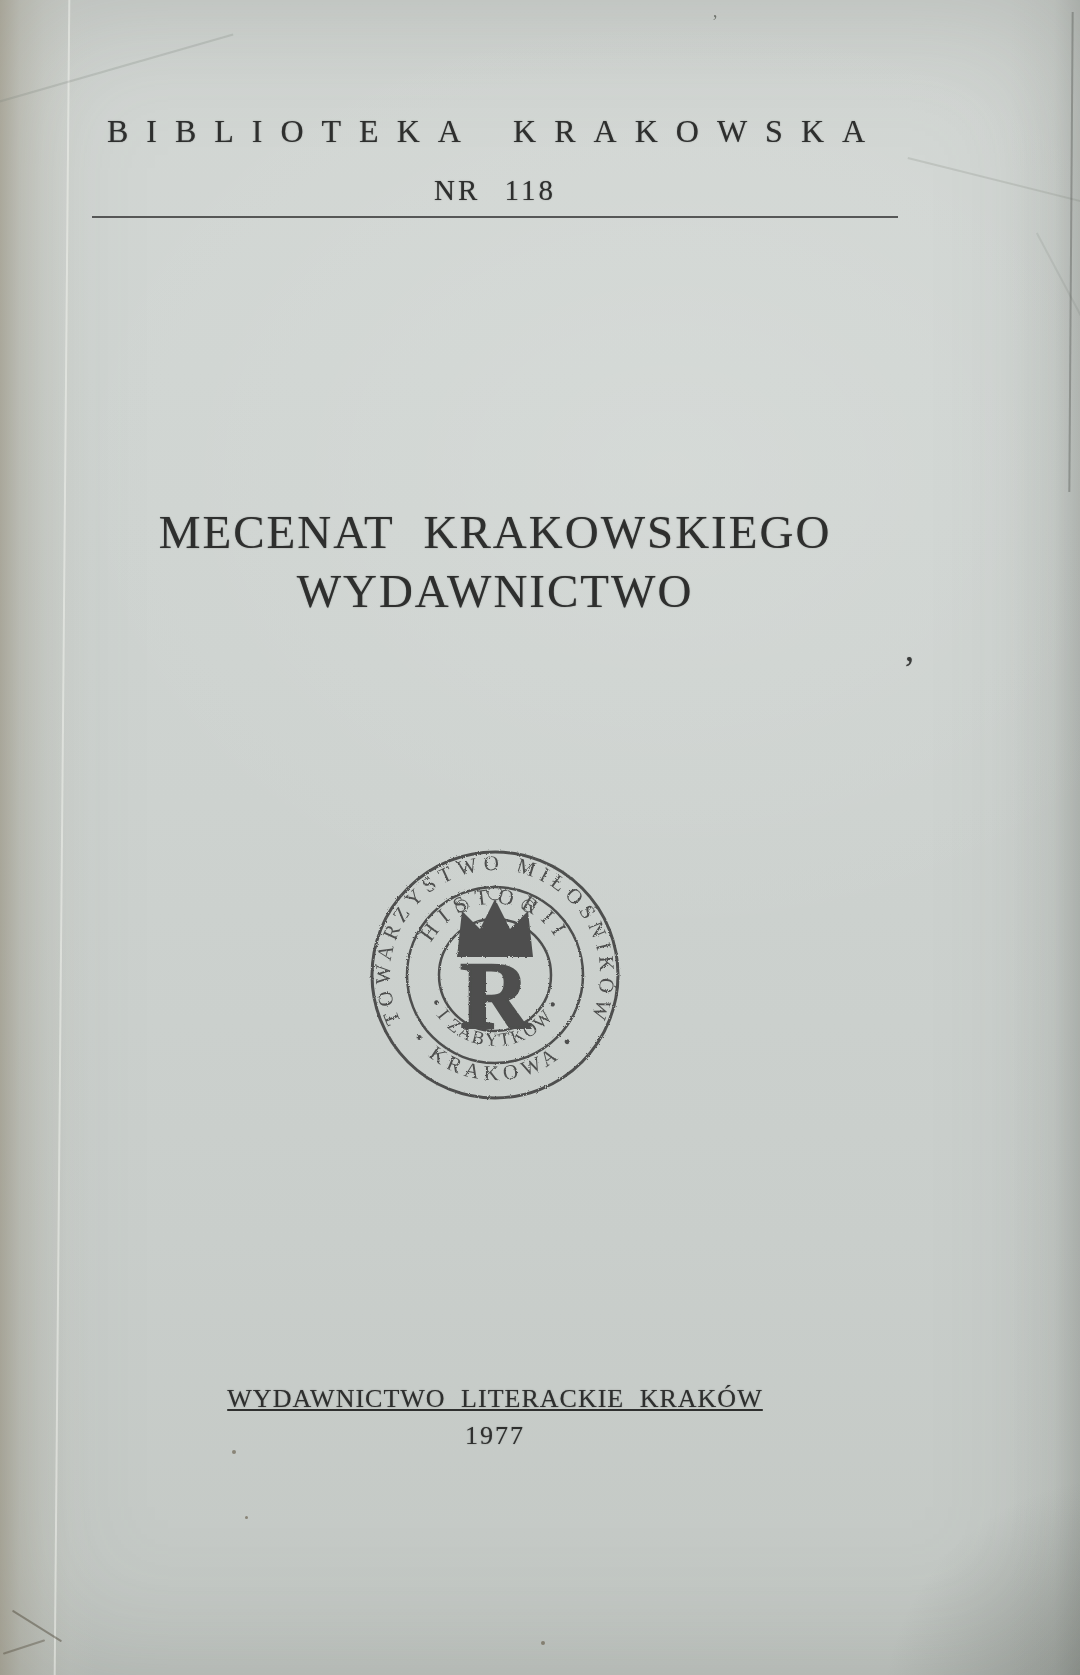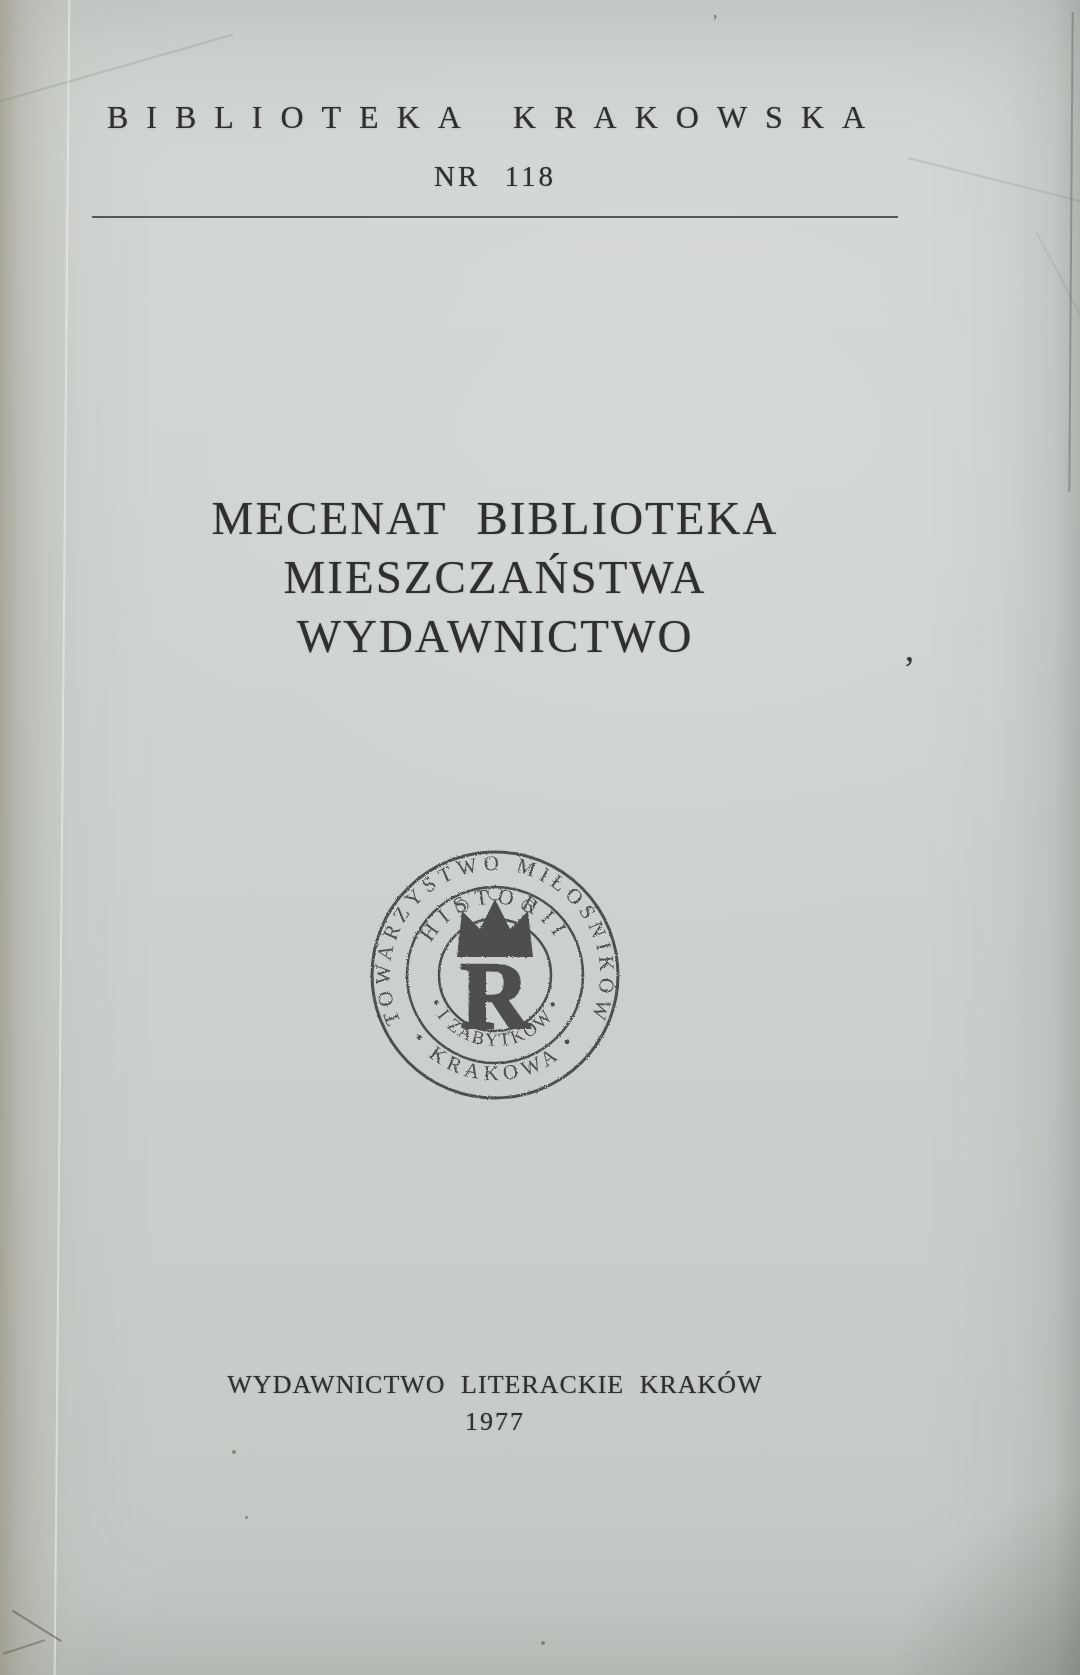--- a/index.html
+++ b/index.html
@@ -21,27 +21,27 @@
   .edge-right-strip{position:absolute;right:0;top:0;width:70px;height:100%;
     background:linear-gradient(270deg, rgba(104,109,102,0.20) 0px, rgba(160,165,158,0.10) 26px, rgba(160,165,158,0) 70px);}
   .edge-right-line{position:absolute;left:1070px;top:12px;width:2px;height:480px;background:rgba(82,86,79,0.40);transform:rotate(0.4deg);}
   .corner-br{position:absolute;right:-40px;bottom:-40px;width:240px;height:240px;
     background:radial-gradient(circle at 100% 100%, rgba(70,75,68,0.35), rgba(70,75,68,0) 70%);}
   .fiber1{position:absolute;left:8px;top:1625px;width:58px;height:2px;background:rgba(74,66,50,0.45);transform:rotate(32deg);border-radius:2px;}
   .fiber2{position:absolute;left:2px;top:1646px;width:44px;height:2px;background:rgba(74,66,50,0.38);transform:rotate(-18deg);border-radius:2px;}
   .speck{position:absolute;border-radius:50%;background:rgba(88,74,52,0.55);}
   
   .ink{position:absolute;left:0;width:990px;text-align:center;color:#2e2f2e;
-       text-shadow:0 0 1.2px rgba(46,47,46,0.55);}
+       text-shadow:0 0 1.2px rgba(46,47,46,0.55);margin-top:14px;}
   .series{top:101px;font-size:32px;letter-spacing:18px;word-spacing:10px;line-height:1;}
   .series-nr{top:162px;font-size:29px;letter-spacing:3px;word-spacing:14px;line-height:1;}
   .rule{position:absolute;left:92px;top:216px;width:806px;height:2px;background:#3a3b3a;opacity:0.82;}
   .author{top:378px;font-size:41px;letter-spacing:2px;word-spacing:9px;line-height:1;}
   .title{top:489px;font-size:47px;line-height:59px;letter-spacing:2px;word-spacing:16px;font-weight:normal;}
-  .publisher{top:1372px;font-size:26px;letter-spacing:1px;word-spacing:8px;line-height:1;}
+  .publisher{top:1372px;font-size:26px;letter-spacing:1px;word-spacing:8px;line-height:1;text-decoration:underline;}
   .year{top:1409px;font-size:26px;letter-spacing:2px;line-height:1;text-align:center;}
   .mark-comma{position:absolute;left:905px;top:628px;font-size:36px;color:#3a3b3a;text-shadow:0 0 1px rgba(46,47,46,0.5);}
   .mark-tick{position:absolute;left:712px;top:12px;font-size:18px;color:#6f736d;}
   
   .seal{position:absolute;left:363px;top:843px;}
   .seal text{font-family:"Liberation Serif","DejaVu Serif",serif;fill:#3c3d3c;}
   .seal .ring-outer{font-size:21px;letter-spacing:5.5px;}
   .seal .ring-inner-top{font-size:22px;letter-spacing:8px;}
   .seal .ring-inner-bot{font-size:18.5px;letter-spacing:2px;}
   .seal circle{fill:none;stroke:#3c3d3c;}
@@ -64,22 +64,21 @@
   <div class="fiber2"></div>
   <div class="speck" style="left:232px;top:1450px;width:4px;height:4px;"></div>
   <div class="speck" style="left:245px;top:1516px;width:3px;height:3px;"></div>
   <div class="speck" style="left:541px;top:1641px;width:4px;height:4px;"></div>
 
   <div class="ink series">BIBLIOTEKA KRAKOWSKA</div>
   <div class="ink series-nr">NR 118</div>
   <div class="rule"></div>
 
   <div class="ink title">
-    <div>MECENAT BIBLIOTEKA</div>
-    <div>MIESZCZAŃSTWA</div>
+    <div>MECENAT KRAKOWSKIEGO</div>
     <div>WYDAWNICTWO</div>
   </div>
 
   <svg class="seal" width="264" height="264" viewBox="0 0 264 264">
     <defs>
       <filter id="rough" x="-10%" y="-10%" width="120%" height="120%">
         <feTurbulence type="fractalNoise" baseFrequency="0.9" numOctaves="2" result="n"></feTurbulence>
         <feDisplacementMap in="SourceGraphic" in2="n" scale="2.6"></feDisplacementMap>
       </filter>
       <path id="arcOuterTop" d="M 36.8 176.4 A 105 105 0 1 1 227.2 176.4" fill="none"></path>

